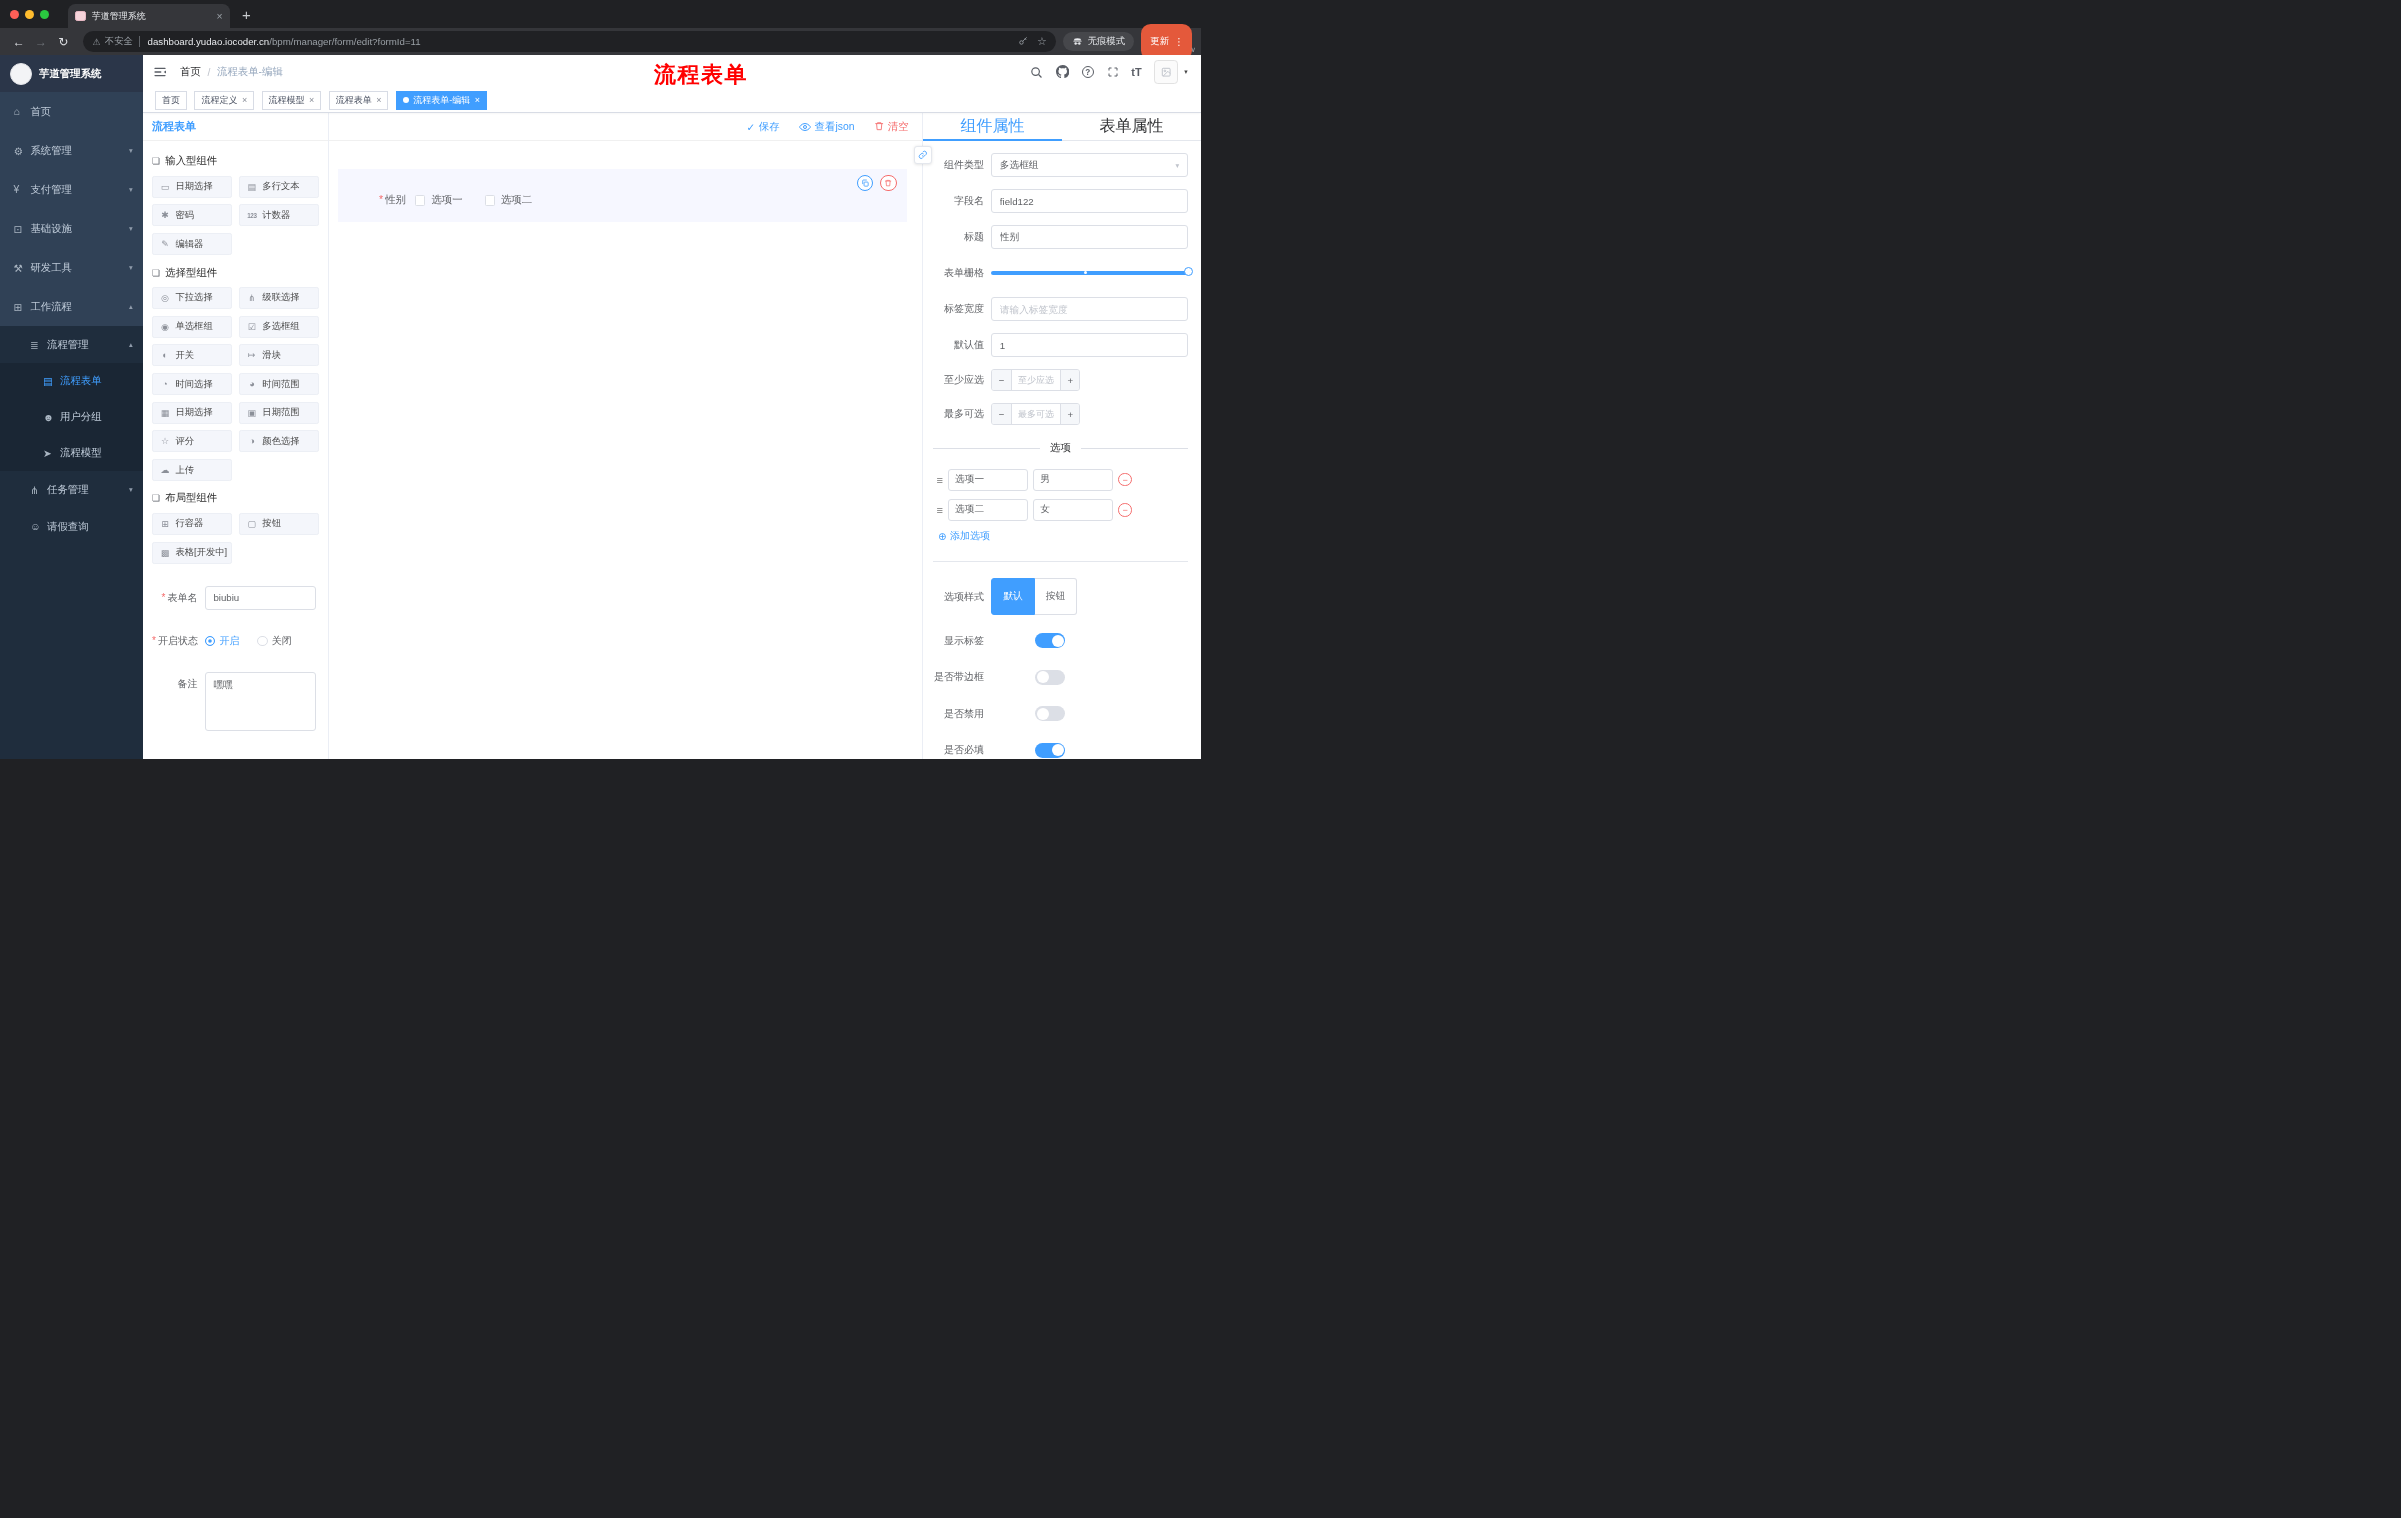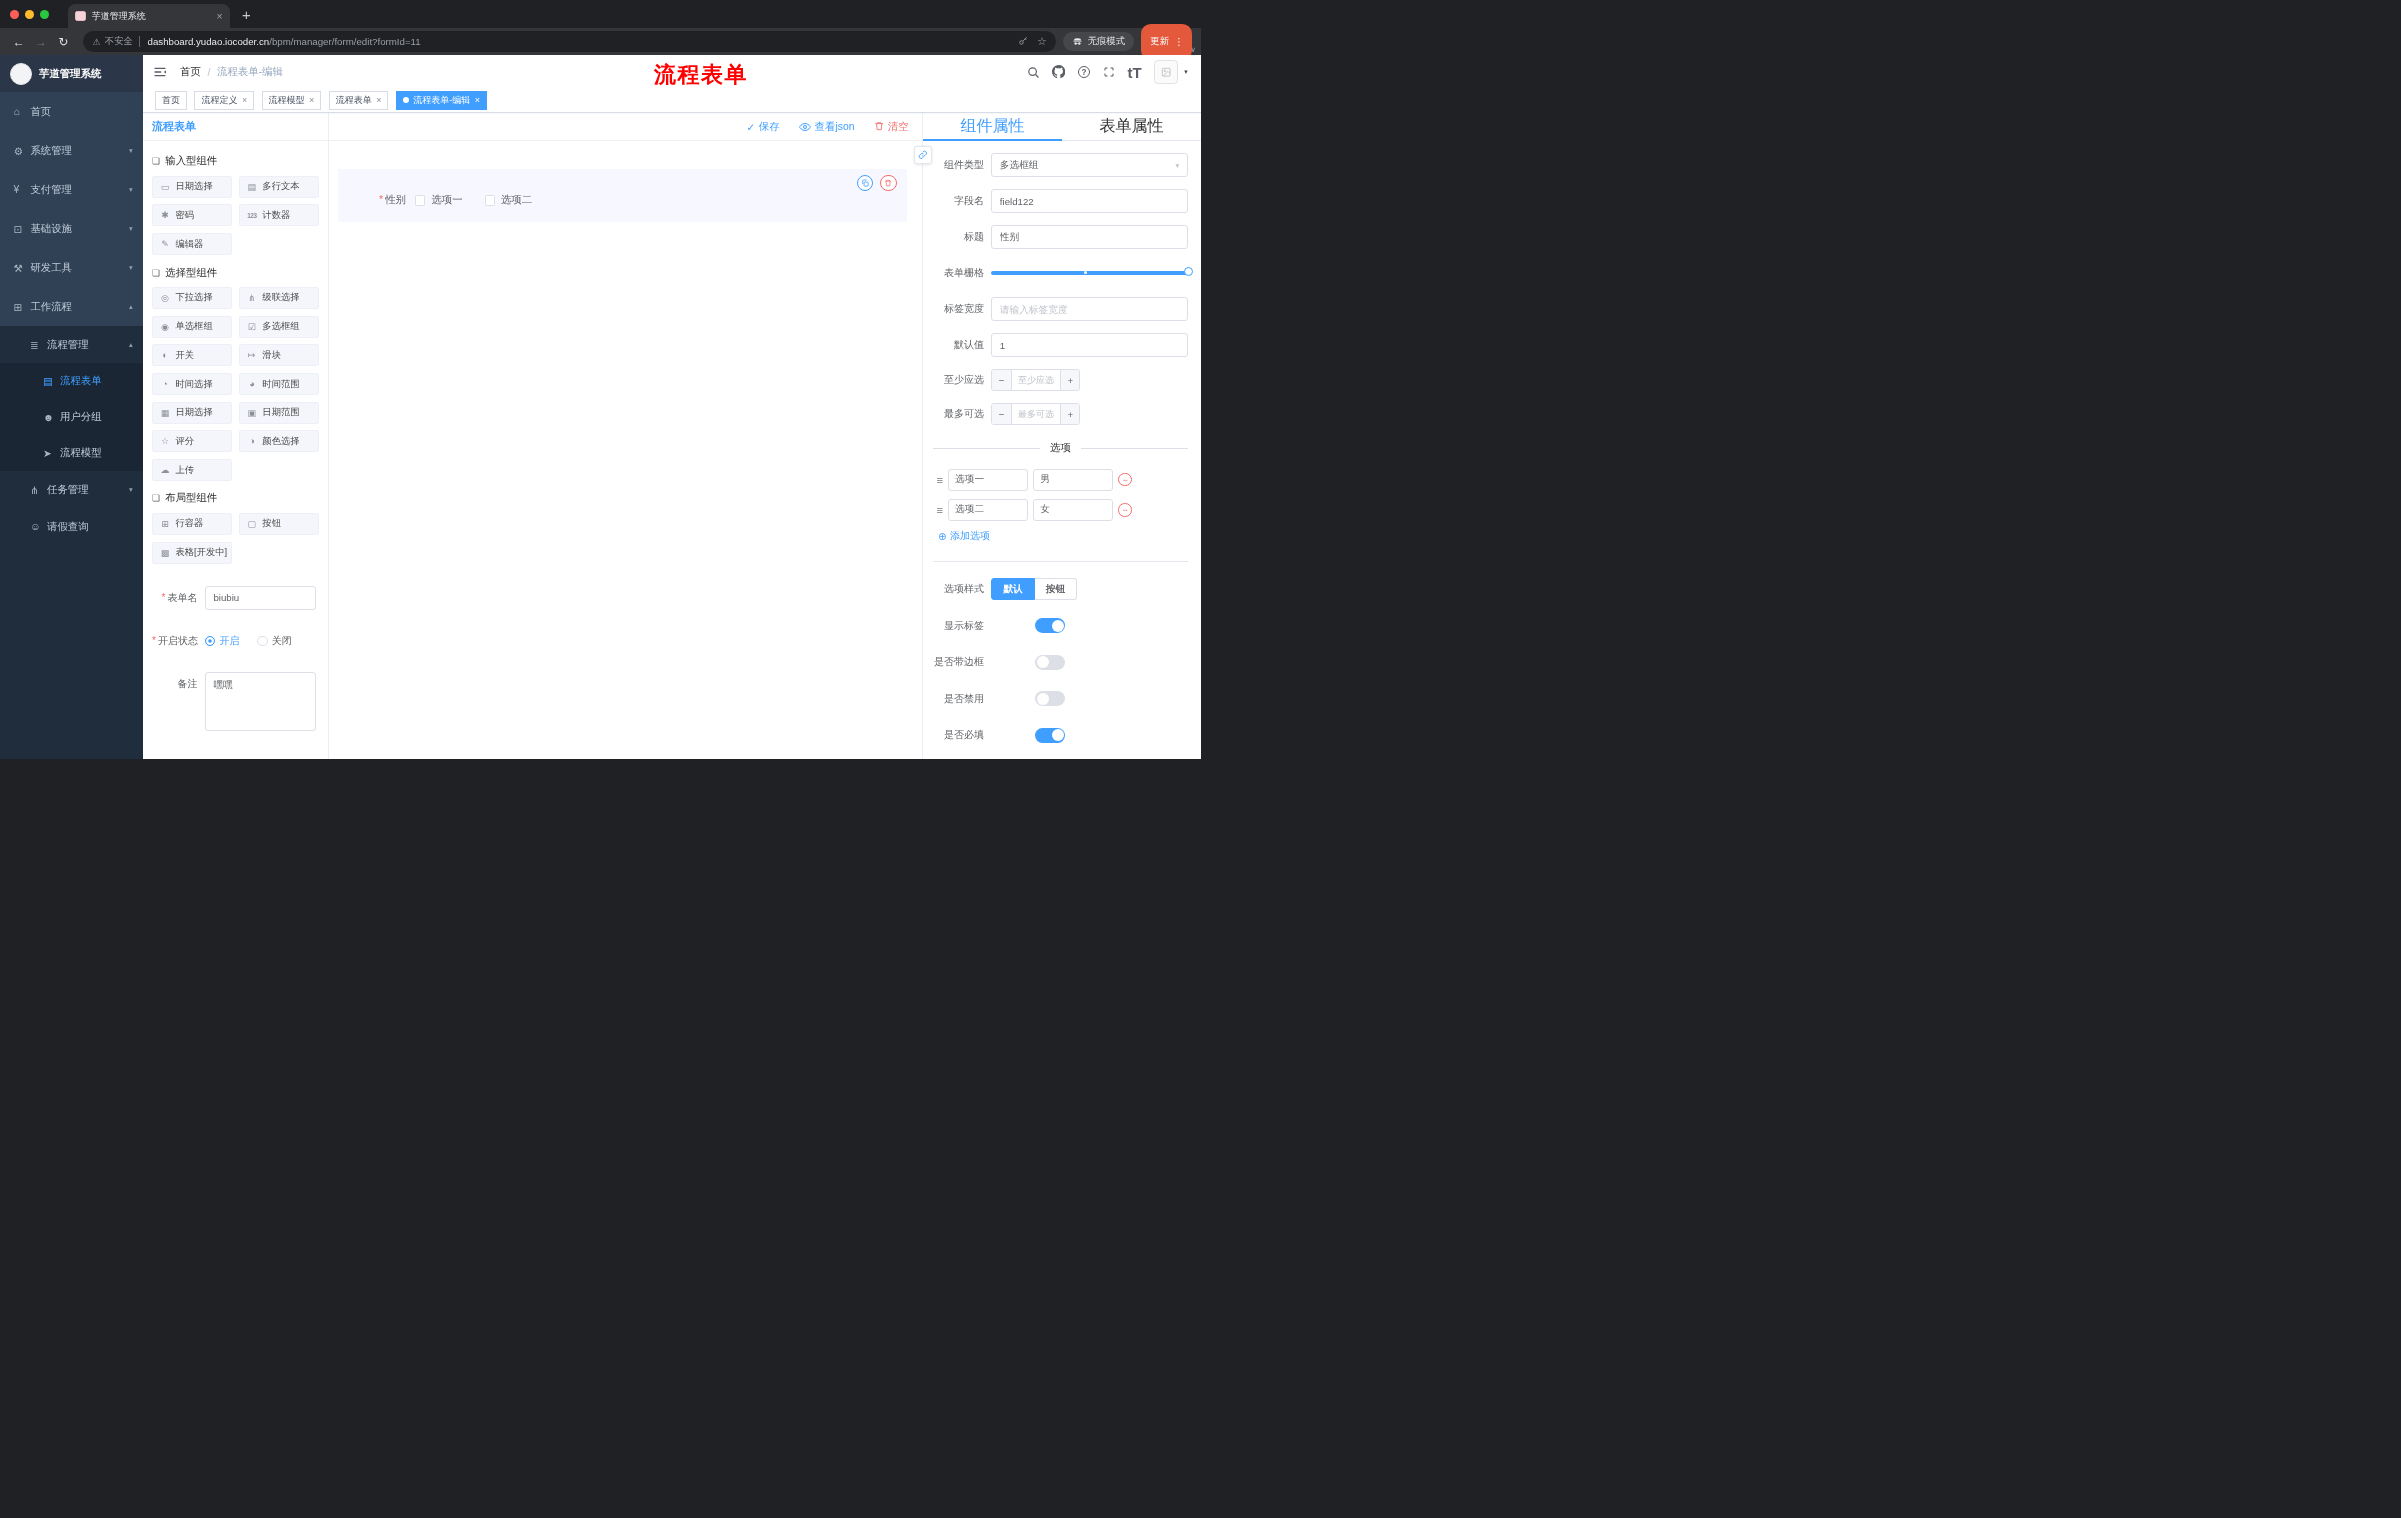--- a/index.html
+++ b/index.html
@@ -63,21 +63,21 @@
   .hamburger { color:#5a5e66; display:flex; align-items:center; margin-right:12.6px; cursor:pointer; }
   .crumb { display:flex; align-items:center; gap:6.7px; font-size:10.4px; }
   .crumb-home { color:#303133; cursor:pointer; }
   .crumb-sep { color:#c0c4cc; }
   .crumb-cur { color:#97a8be; }
   .red-overlay { position:absolute; left:511px; top:5.2px; font-size:22px; font-weight:bold; color:#ff0000; letter-spacing:1.5px; pointer-events:none; }
   .header-actions { margin-left:auto; display:flex; align-items:center; gap:12.6px; color:#5a5e66; }
   .ha-icon { display:flex; align-items:center; justify-content:center; cursor:pointer; }
   .help-circle { width:12.6px; height:12.6px; border-radius:50%; border:1.1px solid #5a5e66; font-size:8.2px;
                  display:flex; align-items:center; justify-content:center; font-weight:bold; }
-  .font-size-icon { font-size:15px; font-weight:bold; }
+  .font-size-icon { font-size:11px; font-weight:bold; }
   .avatar { width:24px; height:24px; border-radius:3.7px; background:#fbfbfb; border:0.7px solid #e2e2e2;
             display:flex; align-items:center; justify-content:center; cursor:pointer; }
   .avatar-caret { font-size:6.7px; color:#454545; margin-left:-6.7px; cursor:pointer; }
 
   
   .tags-view { height:24px; background:#fff; border-bottom:0.7px solid #d8dce5; box-shadow:0 0.7px 2.2px rgba(0,0,0,.06);
                display:flex; align-items:center; padding-left:12px; gap:7.4px; position:relative; z-index:2; }
   .tag { height:19.3px; display:flex; align-items:center; gap:4.5px; padding:0 6px; border:0.7px solid #d8dce5;
          font-size:9px; color:#495060; background:#fff; cursor:pointer; }
   .tag-dot { width:6px; height:6px; border-radius:50%; background:#fff; display:flex; font-size:0; }
@@ -172,22 +172,22 @@
   .odt { padding:0 10.4px; font-size:10.4px; color:#303133;text-align:center; }
   .opt-row { display:flex; align-items:center; gap:5.2px; margin:0 0 8.2px 3px; }
   .drag-handle { font-size:11px; color:#777; cursor:move; }
   .opt-input { width:80px; height:22px; border:0.7px solid #dcdfe6; border-radius:3px; padding:0 6px;
                font-size:9.7px; color:#606266; outline:none; }
   .remove-btn { width:13.4px; height:13.4px; border-radius:50%; border:0.7px solid #f56c6c; color:#f56c6c;
                 display:flex; align-items:center; justify-content:center; font-size:9px; background:#fff; cursor:pointer; }
   .add-option { display:flex; align-items:center; gap:3.7px; color:#409eff; font-size:10px; margin:4.5px 0 0 4.5px; cursor:pointer; }
   .phr { height:0.7px; background:#e4e7ed; margin:18px 0 16.3px; }
   .style-btns { display:flex; }
-  .sbtn { height:22px; padding:8px 11px; display:flex; align-items:center; font-size:9.7px; border:0.7px solid #dcdfe6;
-          background:#fff; color:#606266; cursor:pointer;font-weight:bold; }
+  .sbtn { height:37px; padding:8px 11px; display:flex; align-items:center; font-size:9.7px; border:0.7px solid #dcdfe6;
+          background:#fff; color:#606266; cursor:pointer; }
   .sbtn.active { background:#409eff; border-color:#409eff; color:#fff; }
   .sbtn:first-child { border-radius:3px 0 0 3px; }
   .sbtn:last-child  { border-radius:0 3px 3px 0; border-left:none; }
   .switch-row { margin-bottom:21.5px;gap:44px; }
   .switch { width:30px; height:15px; border-radius:7.4px; position:relative; cursor:pointer; }
   .switch.on  { background:#409eff; }
   .switch.off { background:#dcdfe6; }
   .knob { position:absolute; top:1.5px; width:12px; height:12px; border-radius:50%; background:#fff; }
   .switch.on .knob  { right:1.5px; }
   .switch.off .knob { left:1.5px; }

